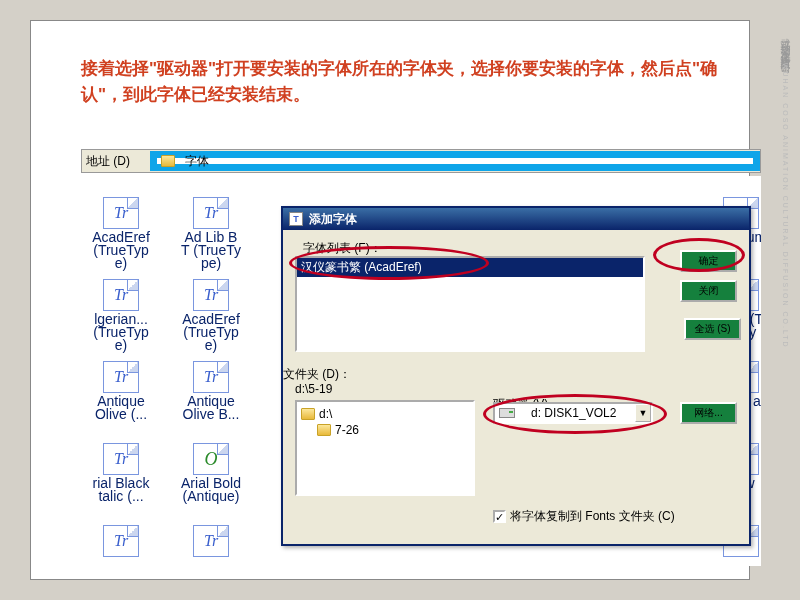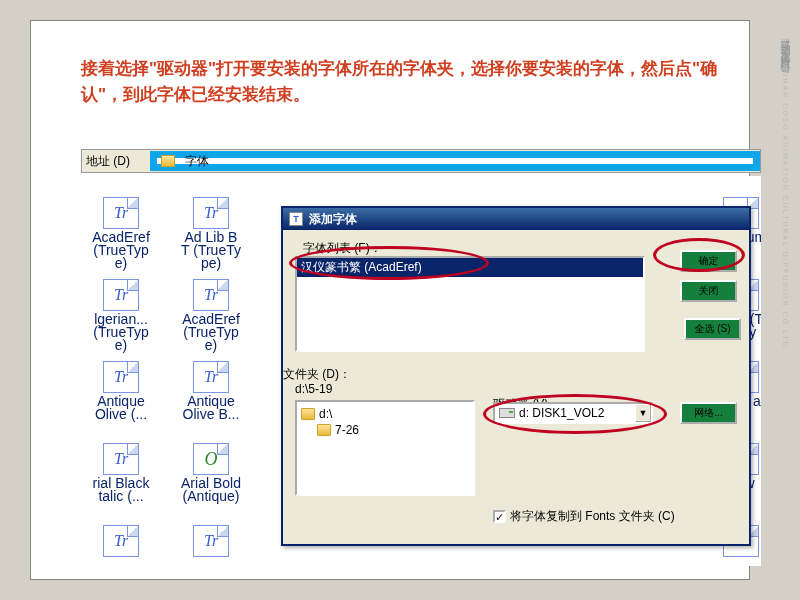--- a/index.html
+++ b/index.html
@@ -25,21 +25,21 @@
 .dlg-title .tico{width:14px;height:14px;background:#fff;border:1px solid #888;font-size:9px;text-align:center;line-height:12px;color:#3a5fcd}
 .grp-lbl{position:absolute;font-size:12px;color:#000}
 .listbox{position:absolute;background:#fff;border:2px inset #fff;font-size:12px}
 .listitem{background:#0a246a;color:#fff;padding:1px 4px}
 .btn{position:absolute;width:57px;height:22px;background:#15803d;border:2px outset #fff;font-size:10px;text-align:center;line-height:18px;cursor:pointer}
 .path{position:absolute;font-size:12px}
 .dirtree{position:absolute;background:#fff;border:2px inset #fff;font-size:12px;padding:4px}
 .diritem{display:flex;align-items:center;gap:4px;padding:1px 0}
 .diritem.indent{padding-left:16px}
 .combo{position:absolute;background:#fff;border:2px inset #fff;height:22px;display:flex;align-items:center;font-size:12px}
-.combo .csel{flex:1;padding:0 4px;display:flex;align-items:center;gap:4px}
+.combo .csel{flex:1;padding:0 4px;display:flex;align-items:center;gap:16px}
 .combo .carrow{width:16px;height:18px;background:#ece9d8;border:1px outset #fff;text-align:center;font-size:9px;line-height:16px;cursor:pointer}
 .drive-ico{width:16px;height:10px;background:#ddd;border:1px solid #888;display:inline-block;position:relative}
 .drive-ico::after{content:"";position:absolute;width:4px;height:2px;background:#4a4;right:1px;top:2px}
 .chk{position:absolute;font-size:12px;display:flex;align-items:center;gap:4px}
 .chk .box{width:13px;height:13px;background:#fff;border:2px inset #fff;text-align:center;line-height:10px;font-size:11px}
 .circle{position:absolute;border:3px solid #c00020;border-radius:50%;pointer-events:none}
 </style>
 </head>
 <body>
 

